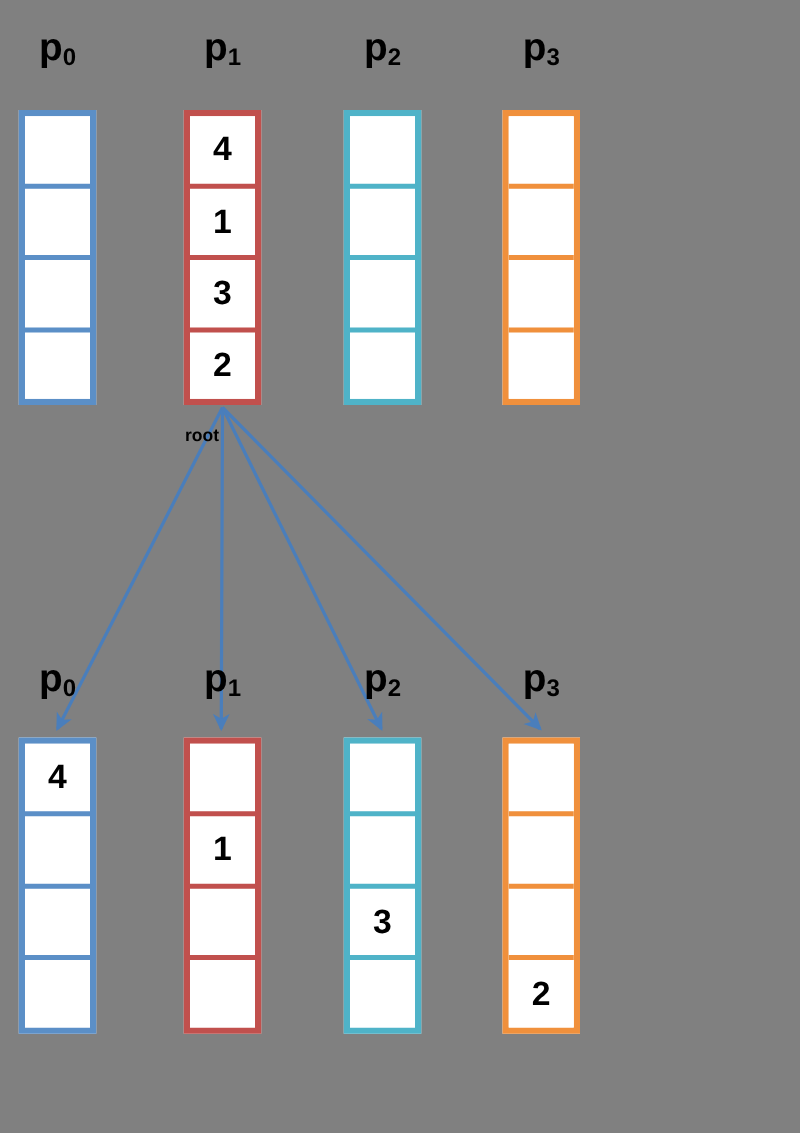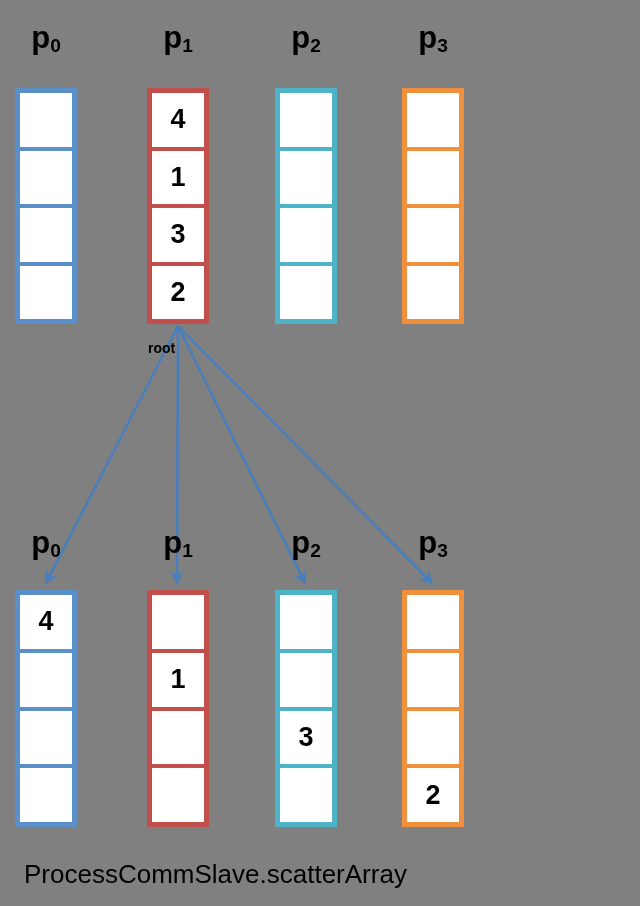--- a/index.html
+++ b/index.html
@@ -215,15 +215,14 @@
   <div class="proc-group" style="left:392px; top:527px; width:82px; height:300px;">
     <div class="proc-label" style="top:0;"><span>p</span><sub>3</sub></div>
     <div class="array-column col-c3" style="left:10px; top:63px; width:62px; height:237px;">
       <div class="array-cell"></div>
       <div class="array-cell"></div>
       <div class="array-cell"></div>
       <div class="array-cell">2</div>
     </div>
   </div>
 
-  <div id="caption">ProcessCommSlave.scatterArray</div>
 
 </div>
 
 </body></html>

